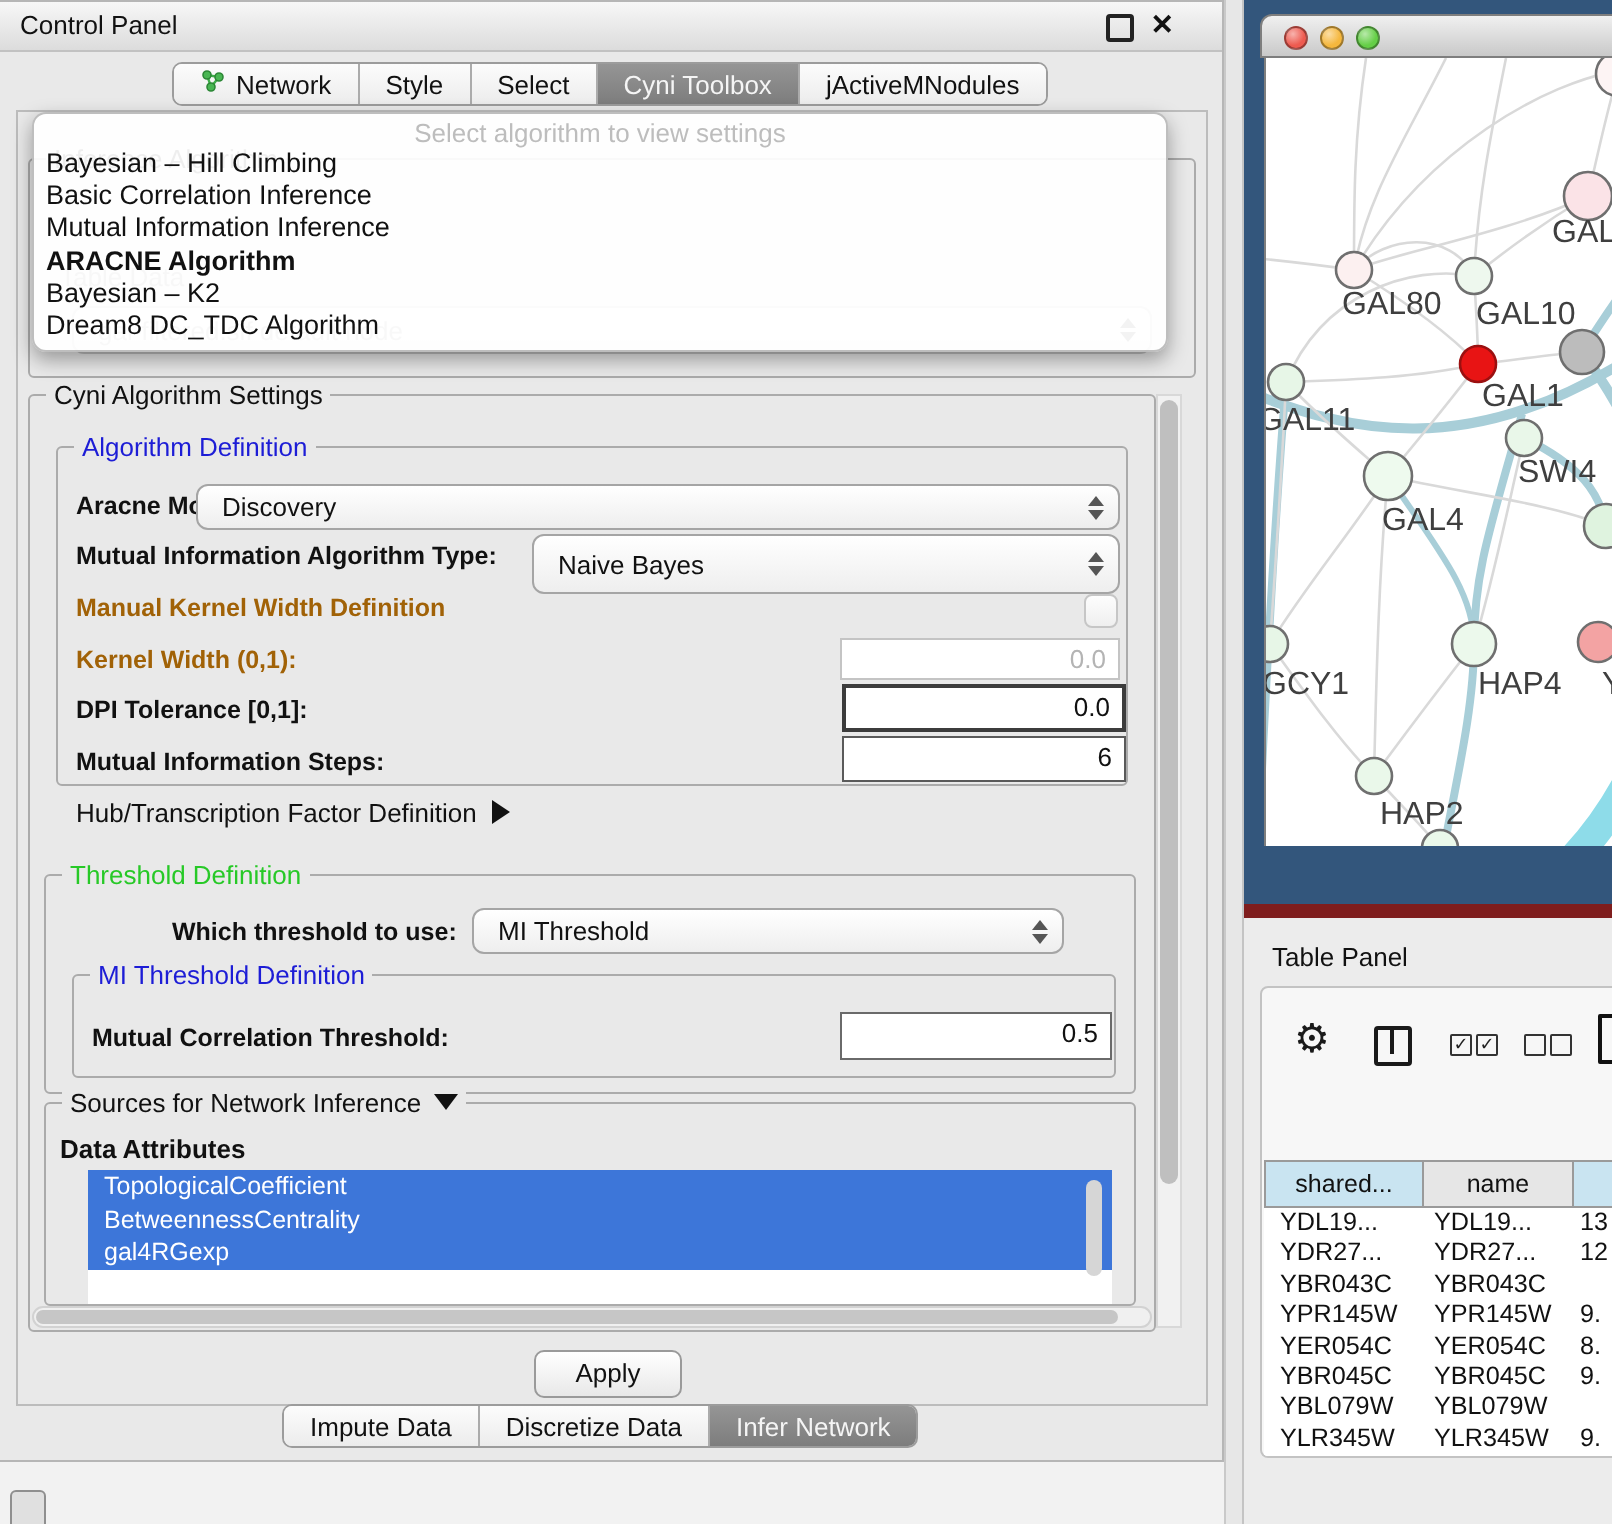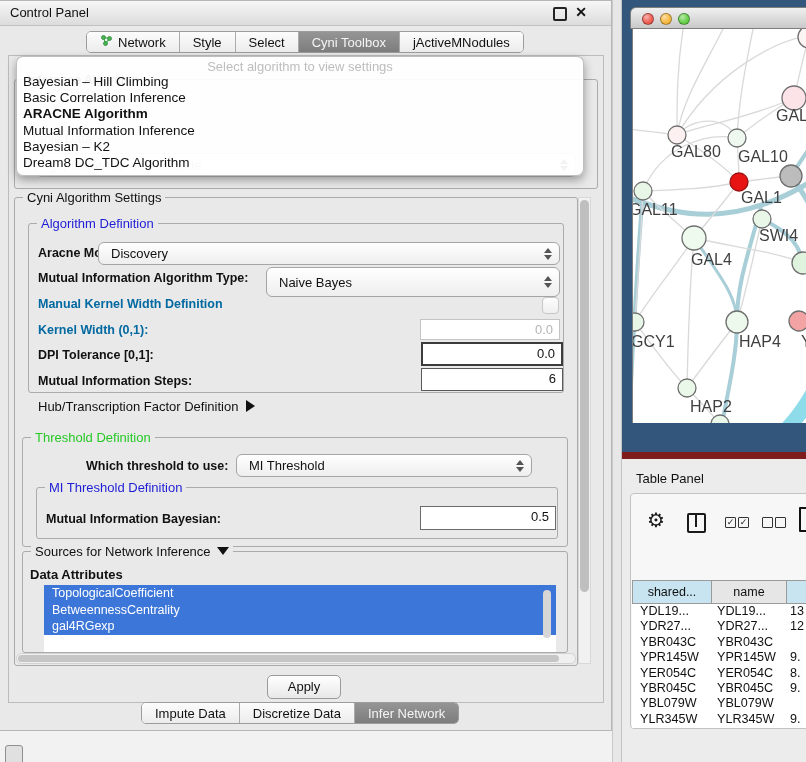--- a/index.html
+++ b/index.html
@@ -37,21 +37,21 @@
   .stepper .up{border-bottom:5px solid #555;} .stepper .dn{border-top:5px solid #555;}
   .combo.dis{color:#9f9f9f;border-color:#bfbfbf;}
   
   #popup{position:absolute;left:16px;top:55px;width:566px;height:118px;background:rgba(255,255,255,0.93);
          border:1px solid rgba(110,110,110,0.45);border-radius:7px;box-shadow:0 4px 10px rgba(0,0,0,0.35);z-index:40;}
   #popup .hint{text-align:center;color:#bdbdbd;font-size:13px;margin-top:2px;}
   .pitem{font-size:13.5px;line-height:16.2px;padding-left:6px;white-space:nowrap;}
   .pitem.b{font-weight:bold;}
   
   .flabel{position:absolute;font-size:12.5px;font-weight:bold;white-space:nowrap;}
-  .flabel.dis{color:#0369a1;}
+  .flabel.dis{color:#a16207;}
   .plain{position:absolute;font-size:13px;white-space:nowrap;}
   .field{position:absolute;box-sizing:border-box;background:#fff;font-size:13px;text-align:right;padding:2px 6px 0 0;}
   .tri-r{display:inline-block;width:0;height:0;border-top:6px solid transparent;border-bottom:6px solid transparent;
          border-left:9px solid #111;margin-left:8px;vertical-align:-1px;}
   .tri-d{display:inline-block;width:0;height:0;border-left:6px solid transparent;border-right:6px solid transparent;
          border-top:8px solid #111;margin-left:6px;vertical-align:1px;}
   #chk-kernel{position:absolute;left:542px;top:296px;width:15px;height:15px;border:1px solid #c6c6c6;
               border-radius:4px;background:linear-gradient(#fdfdfd,#efefef);}
   #attr-list{position:absolute;left:44px;top:584px;width:512px;height:67px;background:#fff;overflow:hidden;}
   .attr-item{background:#3d76d9;color:#fff;font-size:12.5px;line-height:16.7px;padding-left:8px;white-space:nowrap;}
@@ -146,22 +146,22 @@
           <i class="up"></i>
           <i class="dn"></i>
         </span>
     </div>
 
     <div id="popup">
       <div class="hint">Select algorithm to view settings</div>
       <div id="popup-items">
           <div class="pitem">Bayesian – Hill Climbing</div>
           <div class="pitem">Basic Correlation Inference</div>
+          <div class="pitem">Mutual Information Inference</div>
           <div class="pitem b">ARACNE Algorithm</div>
-          <div class="pitem">Mutual Information Inference</div>
           <div class="pitem">Bayesian – K2</div>
           <div class="pitem">Dream8 DC_TDC Algorithm</div>
         </div>
     </div>
 
     <div class="gb" id="gb-settings" style="left:14px;top:196px;width:562px;height:467px;">
       <span class="legend">Cyni Algorithm Settings</span>
     </div>
 
     <div class="gb" id="gb-algdef" style="left:28px;top:222px;width:534px;height:168px;">
@@ -201,21 +201,21 @@
     <div class="combo" style="left:236px;top:453px;width:296px;height:23px;">
       <span class="ctext">MI Threshold</span>
       <span class="stepper">
           <i class="up"></i>
           <i class="dn"></i>
         </span>
     </div>
     <div class="gb" id="gb-mithresh" style="left:36px;top:486px;width:520px;height:50px;">
       <span class="legend blue">MI Threshold Definition</span>
     </div>
-    <span class="flabel" style="left:46px;top:511px;">Mutual Information Bayesian:</span>
+    <span class="flabel" style="left:46px;top:511px;">Mutual Correlation Threshold:</span>
     <div class="field" style="left:420px;top:505px;width:136px;height:24px;border:1.5px solid #6a6a6a;">0.5</div>
 
     <div class="gb" id="gb-sources" style="left:22px;top:550px;width:544px;height:100px;">
       <span class="legend"><span>Sources for Network Inference</span><span class="tri-d"></span></span>
     </div>
     <span class="flabel" style="left:30px;top:566px;font-size:13px;">Data Attributes</span>
     <div id="attr-list">
         <div class="attr-item">TopologicalCoefficient</div>
         <div class="attr-item">BetweennessCentrality</div>
         <div class="attr-item">gal4RGexp</div>

